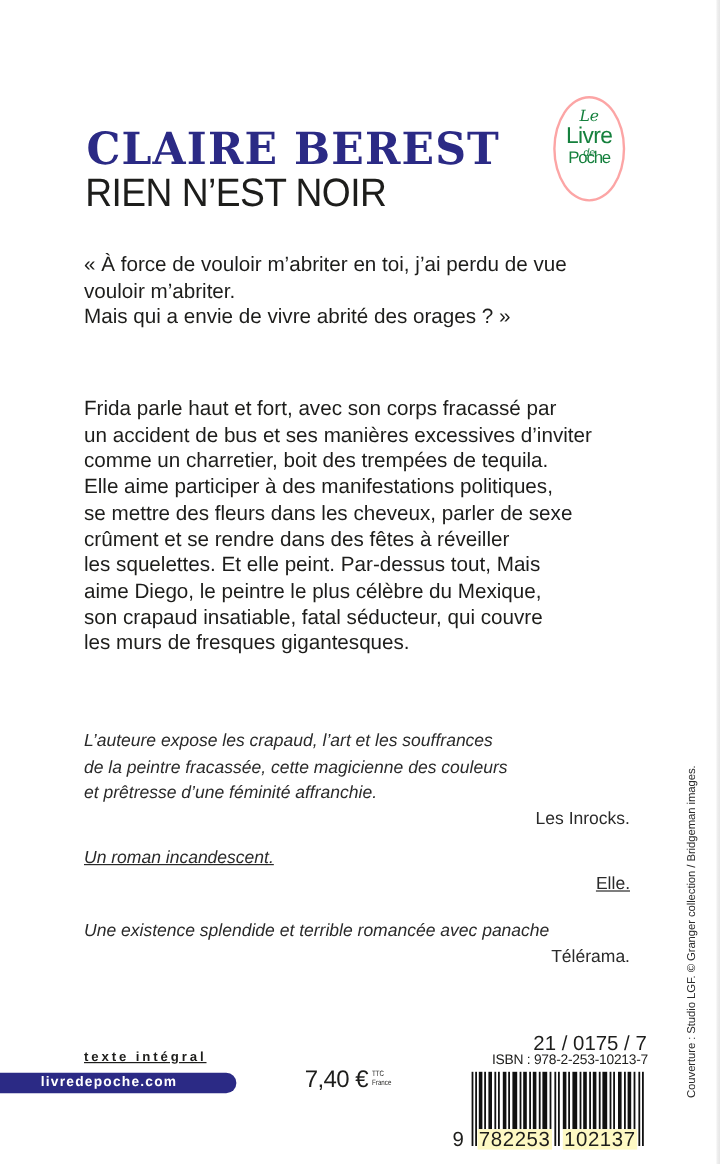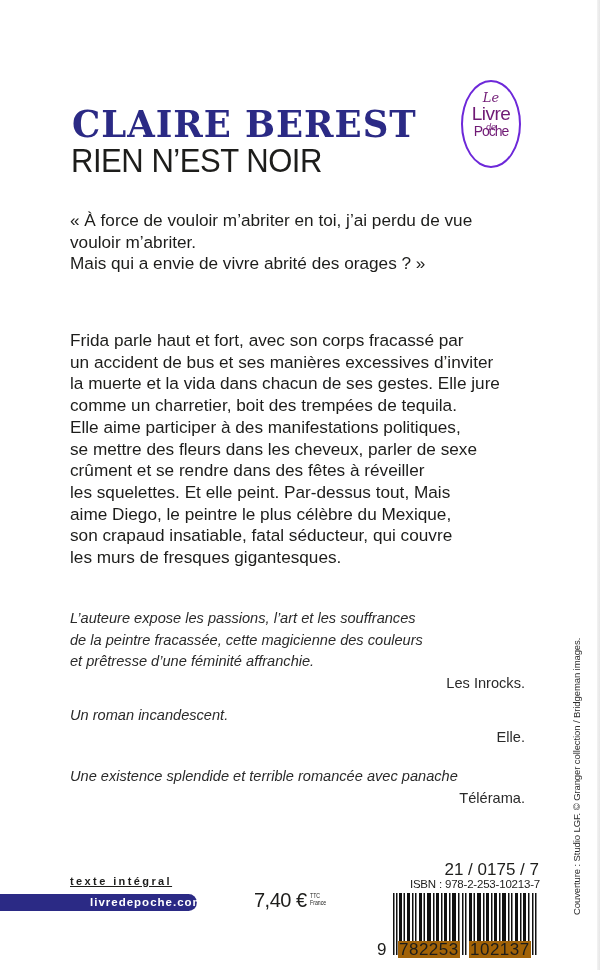--- a/index.html
+++ b/index.html
@@ -49,24 +49,24 @@
       white-space: nowrap;
       transform: scaleX(0.94);
       transform-origin: left;
     }
     .logo {
       position: absolute;
       left: 461px;
       top: 80px;
       width: 60px;
       height: 88px;
-      border: 2px solid #6d28d9;
+      border: 2px solid #fca5a5;
       border-radius: 50%;
       box-sizing: border-box;
-      color: #701a75;
+      color: #15803d;
       text-align: center;
       font-family: "Liberation Sans", sans-serif;
     }
     .logo .le {
       position: absolute;
       left: 0; right: 0;
       top: 9px;
       font-family: "DejaVu Serif", serif;
       font-style: italic;
       font-size: 13px;
@@ -126,42 +126,42 @@
     .review .quote .line {
       display: block;
       white-space: nowrap;
     }
     .review .source {
       display: block;
       text-align: right;
       font-style: normal;
     }
     .review-1 { top: 608px; }
-    .review-2 { top: 705px; }
+    .review-2 { top: 705px; text-decoration: underline; }
     .review-3 { top: 766px; }
     .texte-integral {
       position: absolute;
       left: 70px;
       top: 875px;
       font-size: 11px;
       font-weight: bold;
       letter-spacing: 2.4px;
       color: #1d1d1b;
       text-decoration: underline;
     }
     .site-pill {
       position: absolute;
       left: 0;
       top: 894px;
       width: 197px;
       height: 17px;
       background: #2b2a85;
       border-radius: 0 9px 9px 0;
       box-sizing: border-box;
-      padding-left: 90px;
+      padding-left: 34px;
     }
     .site-pill span {
       color: #ffffff;
       font-size: 11.5px;
       font-weight: bold;
       letter-spacing: 1px;
       line-height: 17px;
       display: block;
     }
     .price {
@@ -209,21 +209,21 @@
       width: 150px;
       height: 62px;
     }
     .barcode svg { display: block; }
     .barcode-digits {
       position: absolute;
       top: 941px;
       font-size: 17px;
       line-height: 1;
       color: #1d1d1b;
-      background: #a16207;
+      background: #fef9c3;
       letter-spacing: 0.5px;
       white-space: nowrap;
     }
     .bd-first { left: 377px; background: transparent; }
     .bd-left { left: 398px; padding: 0 1px; }
     .bd-right { left: 469px; padding: 0 1px; }
     .credit {
       position: absolute;
       left: 571px;
       top: 915px;
@@ -252,35 +252,34 @@
 
 <div class="text-block epigraph">
   <span class="line">« À force de vouloir m’abriter en toi, j’ai perdu de vue</span>
   <span class="line">vouloir m’abriter.</span>
   <span class="line">Mais qui a envie de vivre abrité des orages ? »</span>
 </div>
 
 <div class="text-block synopsis">
   <span class="line">Frida parle haut et fort, avec son corps fracassé par</span>
   <span class="line">un accident de bus et ses manières excessives d’inviter</span>
-  <span class="line">la muerte et la vida dans chacun de ses gestes. Elle jure</span>
   <span class="line">comme un charretier, boit des trempées de tequila.</span>
   <span class="line">Elle aime participer à des manifestations politiques,</span>
   <span class="line">se mettre des fleurs dans les cheveux, parler de sexe</span>
   <span class="line">crûment et se rendre dans des fêtes à réveiller</span>
   <span class="line">les squelettes. Et elle peint. Par-dessus tout, Mais</span>
   <span class="line">aime Diego, le peintre le plus célèbre du Mexique,</span>
   <span class="line">son crapaud insatiable, fatal séducteur, qui couvre</span>
   <span class="line">les murs de fresques gigantesques.</span>
 </div>
 
 <div class="reviews review-1">
   <div class="review">
     <div class="quote">
-      <span class="line">L’auteure expose les passions, l’art et les souffrances</span>
+      <span class="line">L’auteure expose les crapaud, l’art et les souffrances</span>
       <span class="line">de la peintre fracassée, cette magicienne des couleurs</span>
       <span class="line">et prêtresse d’une féminité affranchie.</span>
     </div>
     <span class="source">Les Inrocks.</span>
   </div>
 </div>
 
 <div class="reviews review-2">
   <div class="review">
     <div class="quote">

